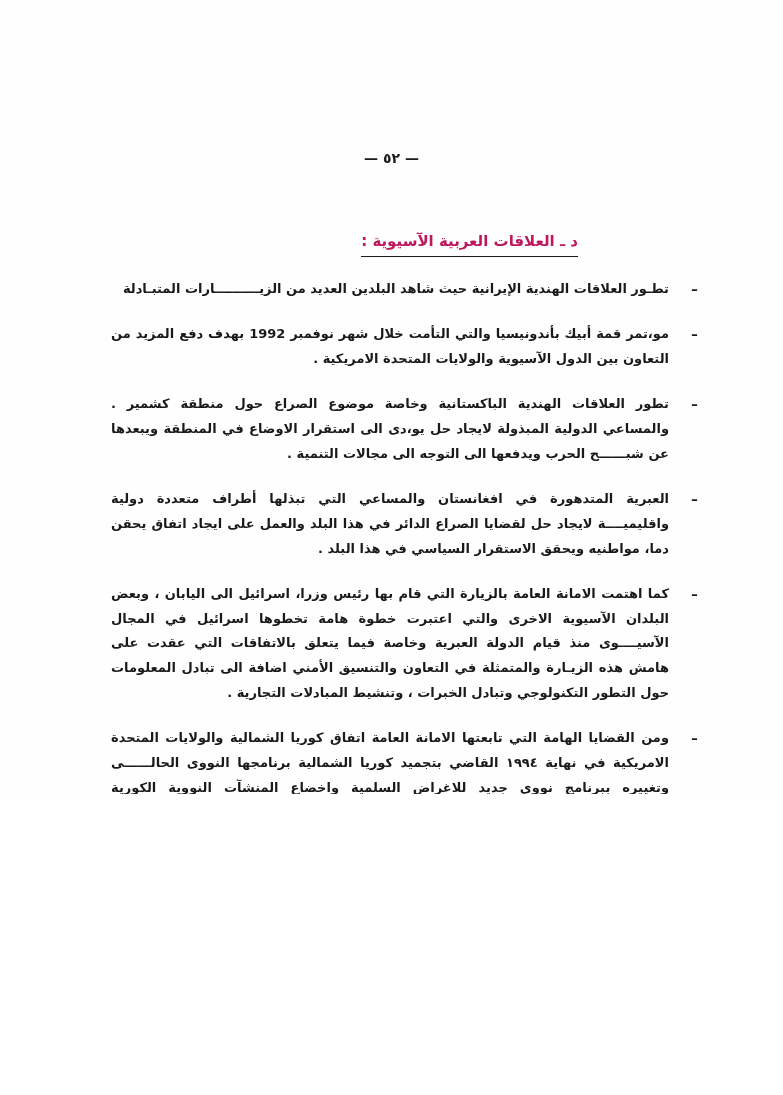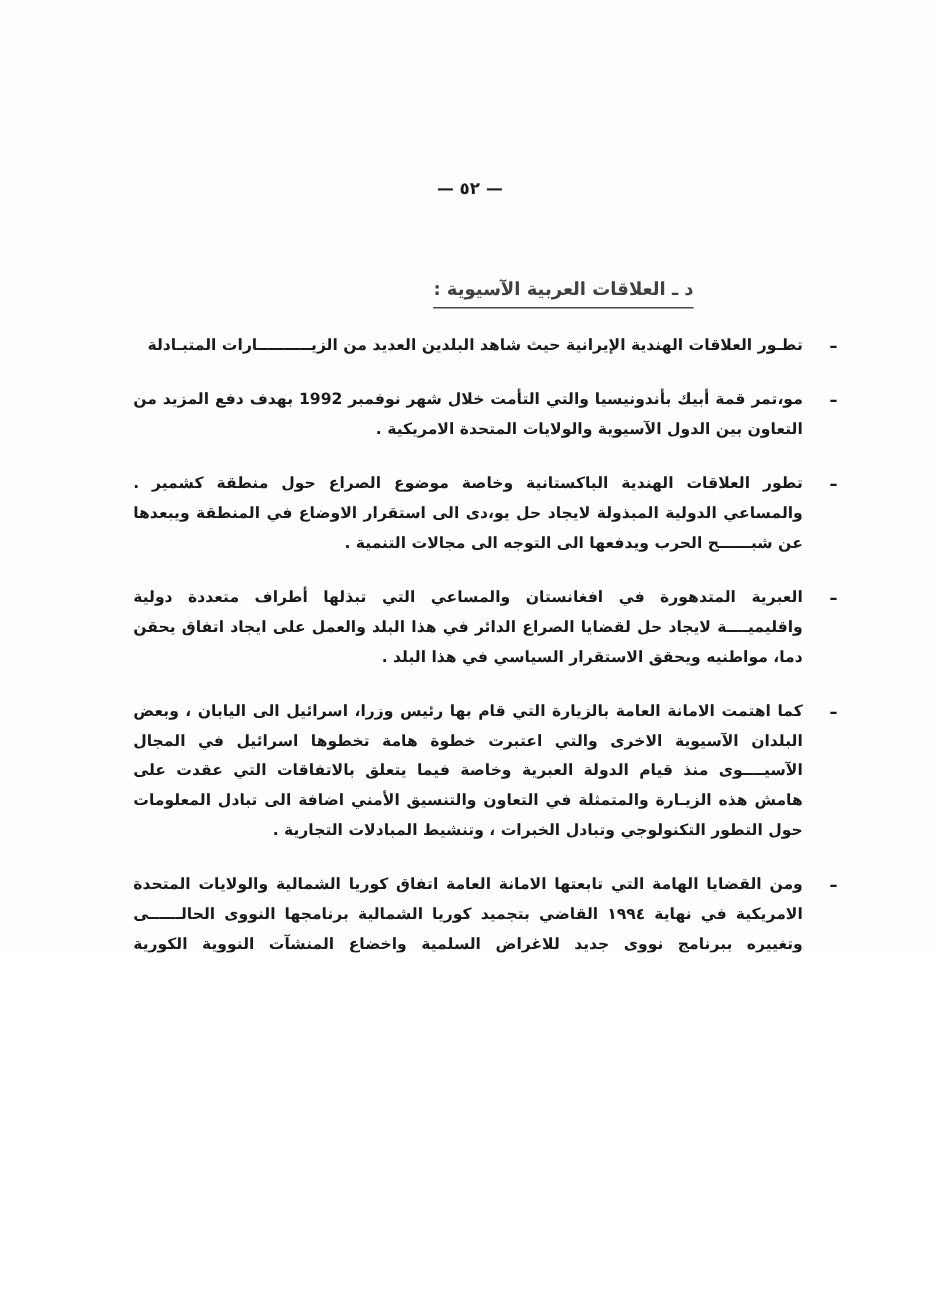--- a/index.html
+++ b/index.html
@@ -29,21 +29,21 @@
     position: absolute;
     top: 231px;
     right: 205px;
   }
   .heading {
     display: inline-block;
     font-size: 15px;
     font-weight: bold;
     padding-bottom: 6px;
     border-bottom: 1.6px solid #1c1c1c;
-    color: #404040;
+    color: #be185d;
   }
   .content {
     position: absolute;
     top: 277px;
     right: 86px;
     width: 586px;
   }
   .intro {
     margin: 0 28px 16px 0;
     font-size: 14.5px;

